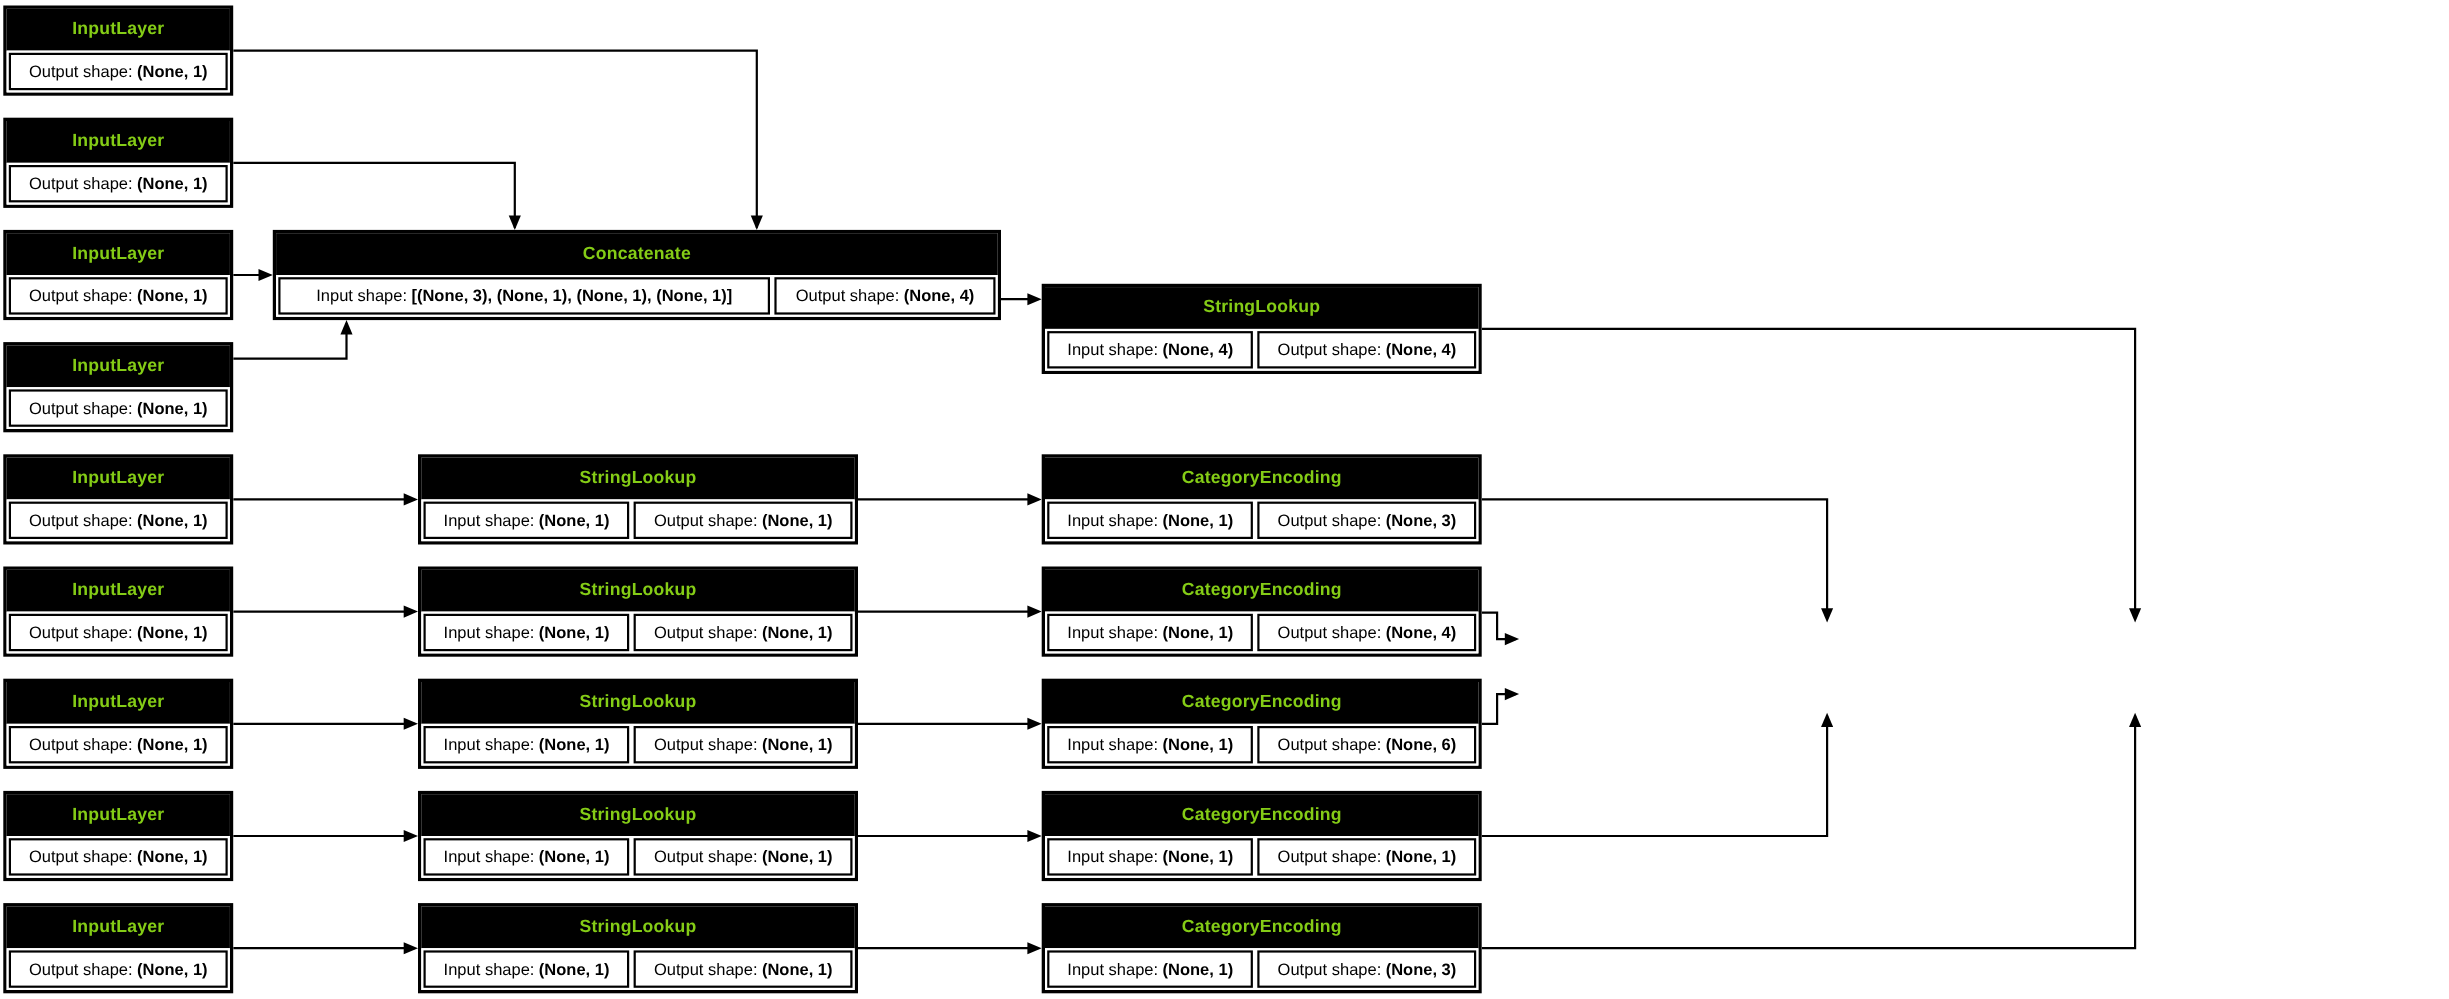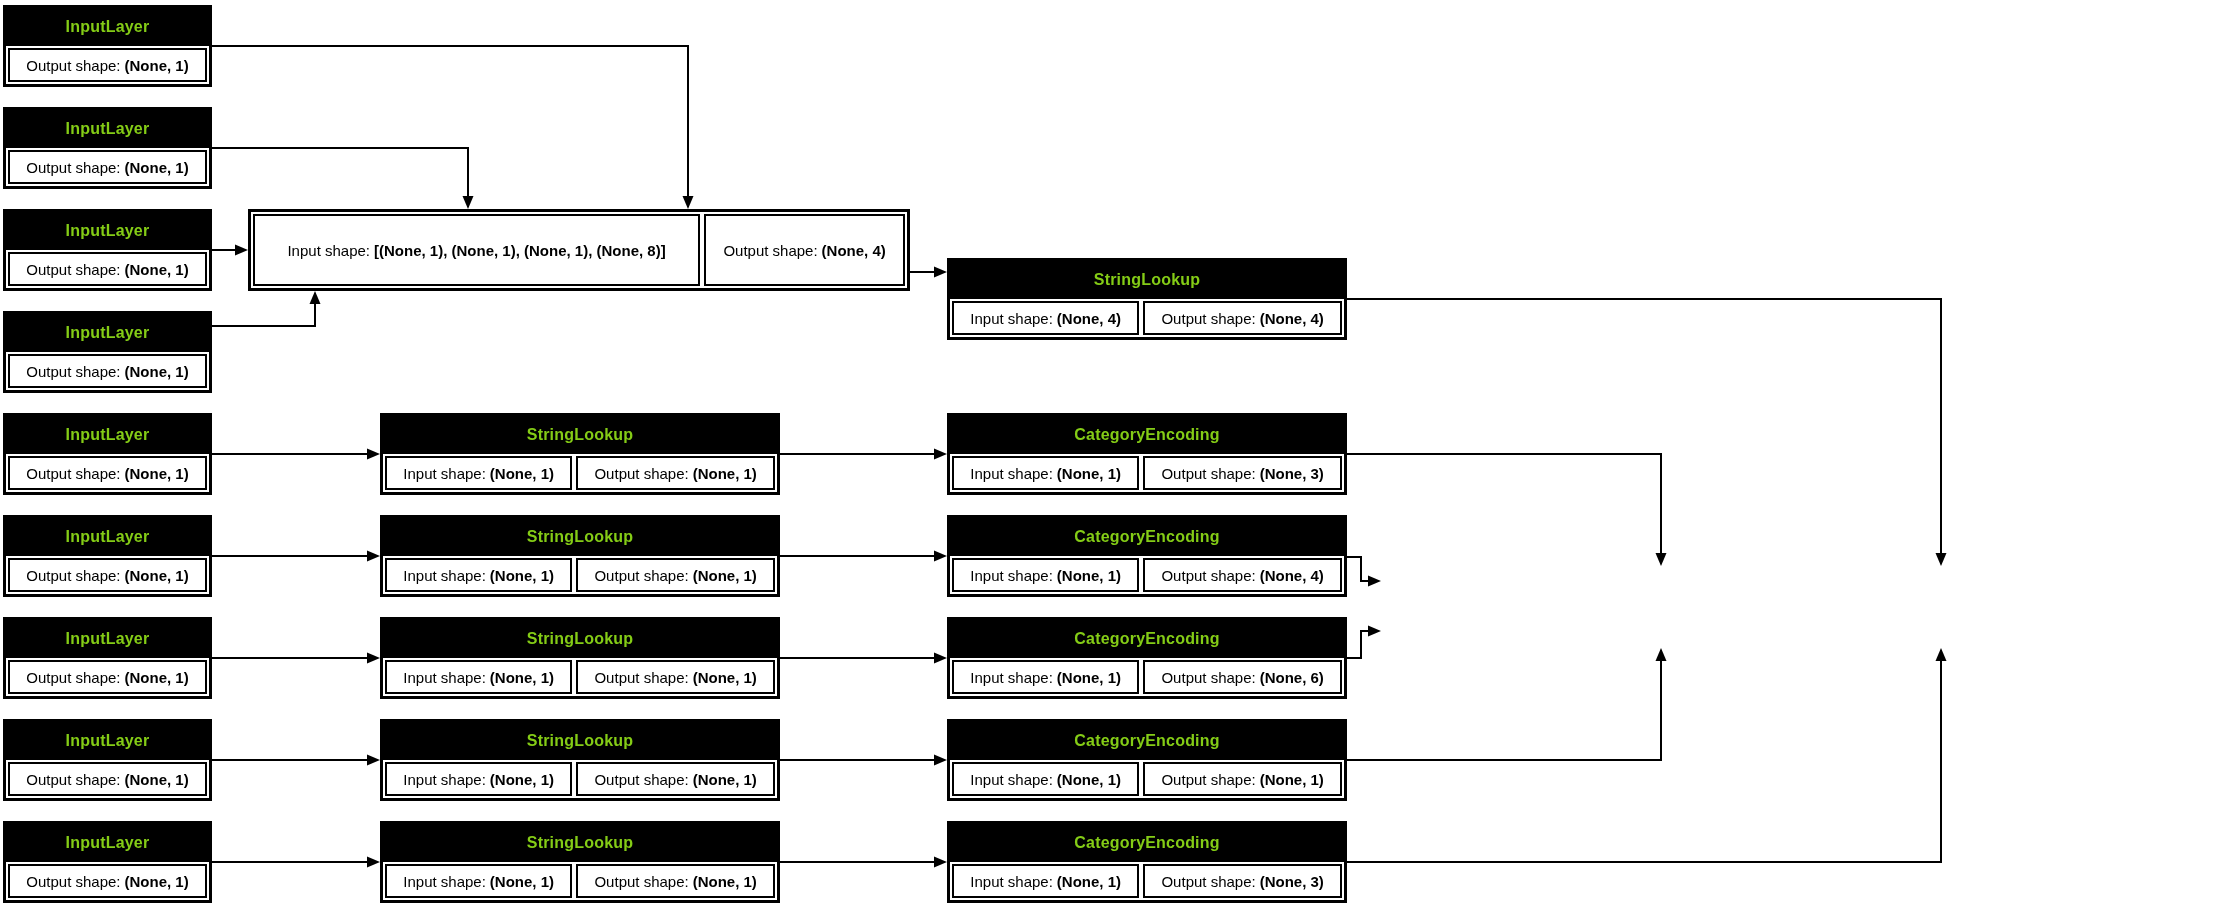--- a/index.html
+++ b/index.html
@@ -193,24 +193,25 @@
       <div class="node" style="left: 3px; top: 821px; width: 209px;">
         <div class="node-title">InputLayer</div>
         <div class="node-body">
           <div class="node-cell" style="flex: 1 1 auto;">
             <span class="cell-label">Output shape:</span>
             <span class="cell-value">(None, 1)</span>
           </div>
         </div>
       </div>
       <div class="node" style="left: 248px; top: 209px; width: 662px;">
+        <div class="node-title">Concatenate</div>
         <div class="node-body">
           <div class="node-cell" style="flex: 457 457 0px;">
             <span class="cell-label">Input shape:</span>
-            <span class="cell-value">[(None, 1), (None, 1), (None, 1), (None, 8)]</span>
+            <span class="cell-value">[(None, 3), (None, 1), (None, 1), (None, 1)]</span>
           </div>
           <div class="node-cell" style="flex: 203 203 0px;">
             <span class="cell-label">Output shape:</span>
             <span class="cell-value">(None, 4)</span>
           </div>
         </div>
       </div>
       <div class="node" style="left: 947px; top: 258px; width: 400px;">
         <div class="node-title">StringLookup</div>
         <div class="node-body">

